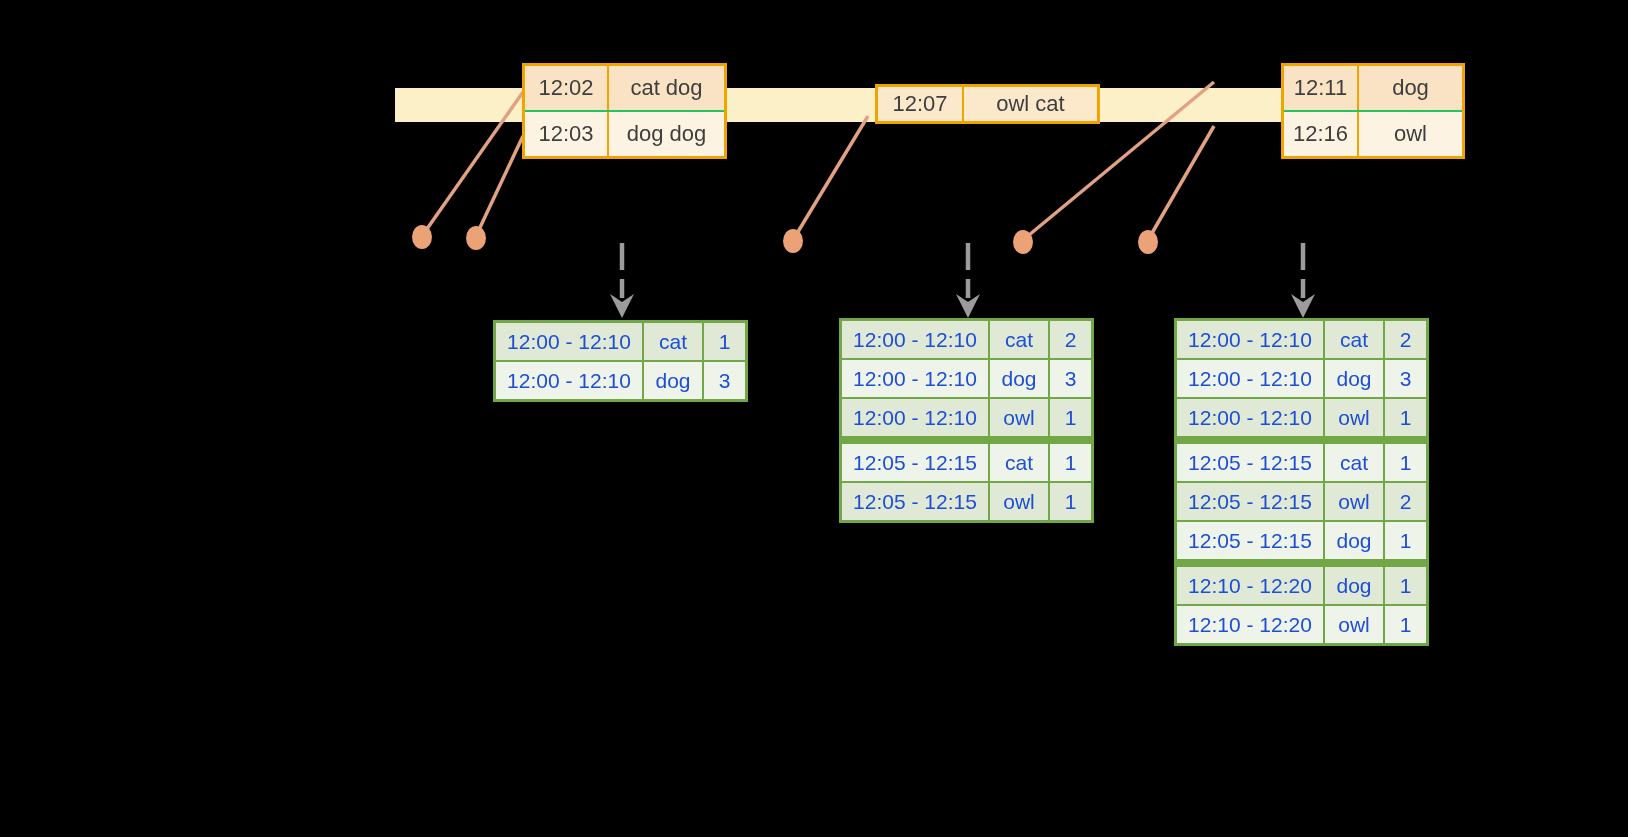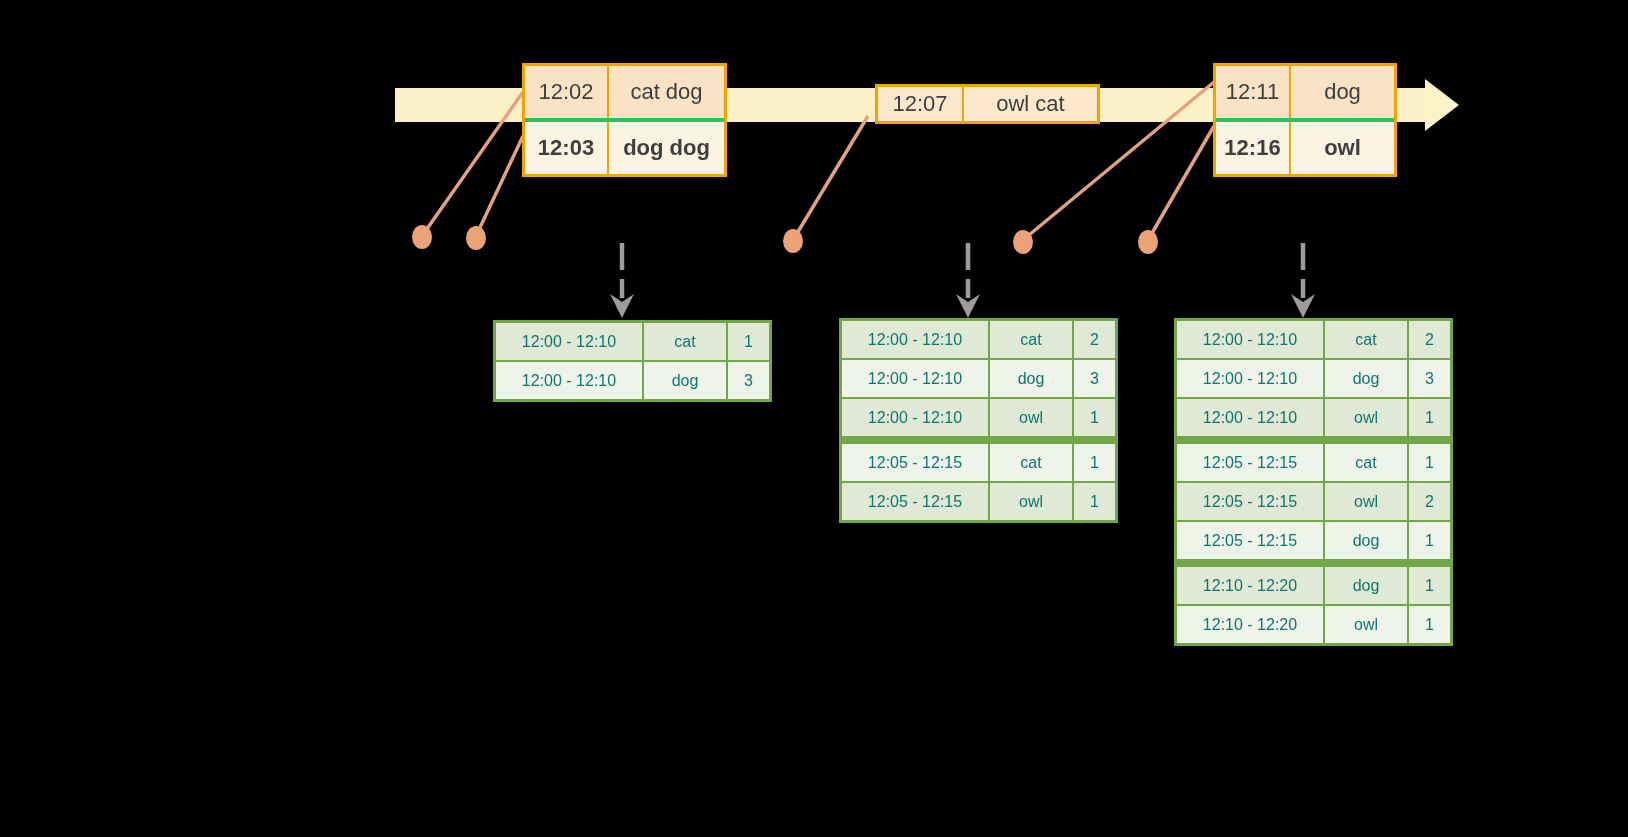--- a/index.html
+++ b/index.html
@@ -12,42 +12,42 @@
   .band-head {
     position:absolute; left:1425px; top:79px; width:0; height:0;
     border-top:26px solid transparent; border-bottom:26px solid transparent;
     border-left:34px solid #fcf3c6;
   }
   
   svg.overlay { position:absolute; left:0; top:0; pointer-events:none; }
   
   .o-table { position:absolute; border:3px solid #efa402; display:flex; flex-direction:column; z-index:3; }
   .o-row { display:flex; }
-  .o-row.rsep { border-top:4px solid #22c55e;font-weight:bold; }
+  .o-row.rsep { border-top:2px solid #22c55e; }
   .o-cell { display:flex; align-items:center; justify-content:center;
-            height:52px; font-size:22px; color:#3e3e3e; }
+            height:44px; font-size:22px; color:#3e3e3e; }
   .o-cell.short { height:34px; }
   .o-time { border-right:2px solid #efa402; }
   .bg-peach { background:#fae3c5; }
   .bg-cream { background:#fdf3e3; }
   .bg-mid   { background:#fce9cc; }
   #o-table-1 .o-time { width:82px; }  #o-table-1 .o-words { width:115px; }
   #o-table-2 .o-time { width:84px; }  #o-table-2 .o-words { width:133px; }
   #o-table-3 .o-time { width:73px; }  #o-table-3 .o-words { width:103px; }
   #o-table-1 { left:522px; top:63px; }
   #o-table-2 { left:867px; top:84px;margin-left:8px; }
-  #o-table-3 { left:1213px; top:63px; }
+  #o-table-3 { left:1281px; top:63px; }
   
   .g-table { position:absolute; background:#71a747; border:3px solid #71a747;
              display:flex; flex-direction:column; gap:2px; z-index:3; }
   .g-row { display:flex; gap:2px; }
   .g-row.group-start { margin-top:6px; }
   .g-cell { height:37px; display:flex; align-items:center; justify-content:center;
-            font-size:16px; color:#0f766e; }
-  .g-time { width:146px; } .g-word { width:82px; } .g-count { width:41px; }
+            font-size:21px; color:#1d4ed8; }
+  .g-time { width:146px; } .g-word { width:58px; } .g-count { width:41px; }
   .row-green { background:#dfe9d5; }
   .row-light { background:#eff4eb; }
   #g-table-1 { left:493px;  top:320px; }
   #g-table-2 { left:839px;  top:318px; }
   #g-table-3 { left:1174px; top:318px; }
 </style>
 </head>
 <body>
 
 <div id="stage">

